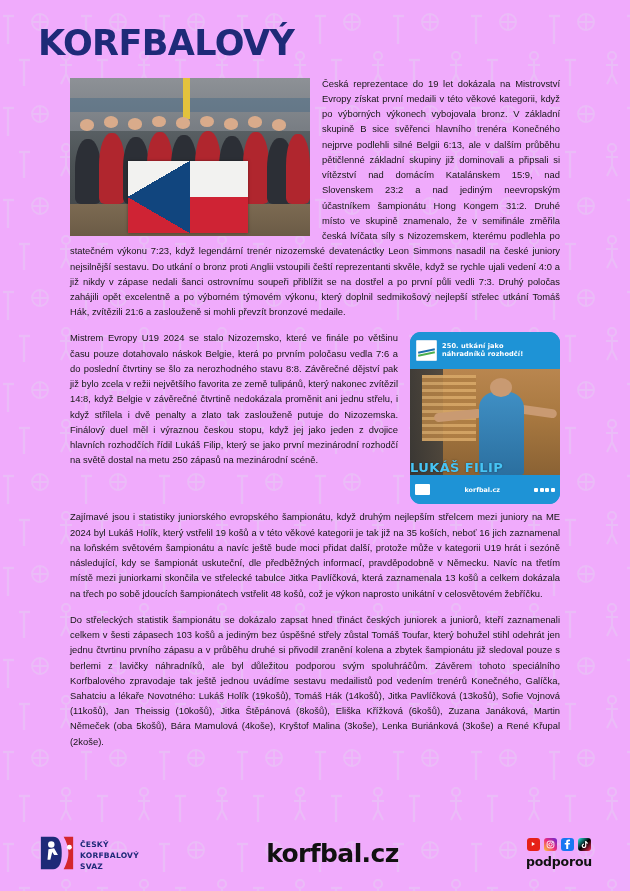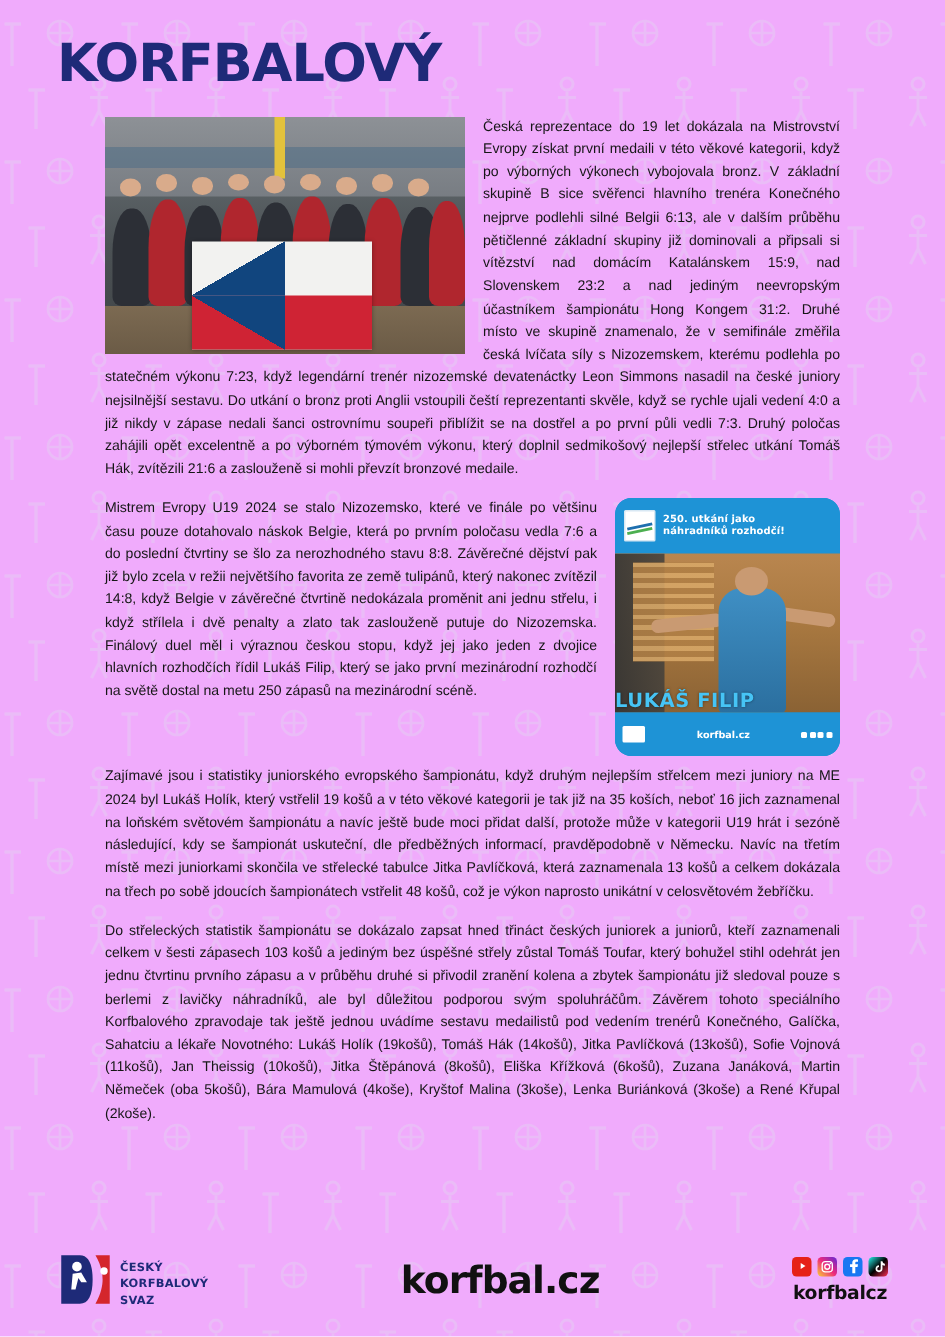--- a/index.html
+++ b/index.html
@@ -451,17 +451,17 @@
           <svg width="8" height="10" viewBox="0 0 8 10" aria-hidden="true">
             <path d="M5.2 10 V5.6 H6.7 L7 3.9 H5.2 V3 c0-.5.2-.8.9-.8H7V.6C6.7.5 6.1.5 5.5.5 4.1.5 3.2 1.3 3.2 2.8v1.1H1.7v1.7h1.5V10z" fill="#ffffff"></path>
           </svg>
         </span>
         <span class="soc soc-tt">
           <svg width="8" height="9" viewBox="0 0 10 11" aria-hidden="true">
             <path d="M6.4 1 h1.5 c.2 1.1 .9 1.9 2 2.1 v1.5 c-.8 0-1.5-.25-2-.6 v3.1 c0 1.7-1.3 2.9-2.9 2.9 S2.1 8.8 2.1 7.1 c0-1.6 1.3-2.9 2.9-2.9 v1.5 c-.8 0-1.4.6-1.4 1.4 s.6 1.4 1.4 1.4 1.4-.6 1.4-1.4 z" fill="#ffffff"></path>
           </svg>
         </span>
       </div>
-      <div class="social-handle">korfbalcz</div>
+      <div class="social-handle">podporou</div>
     </div>
   </div>
 
 </div>
 
 </body></html>

